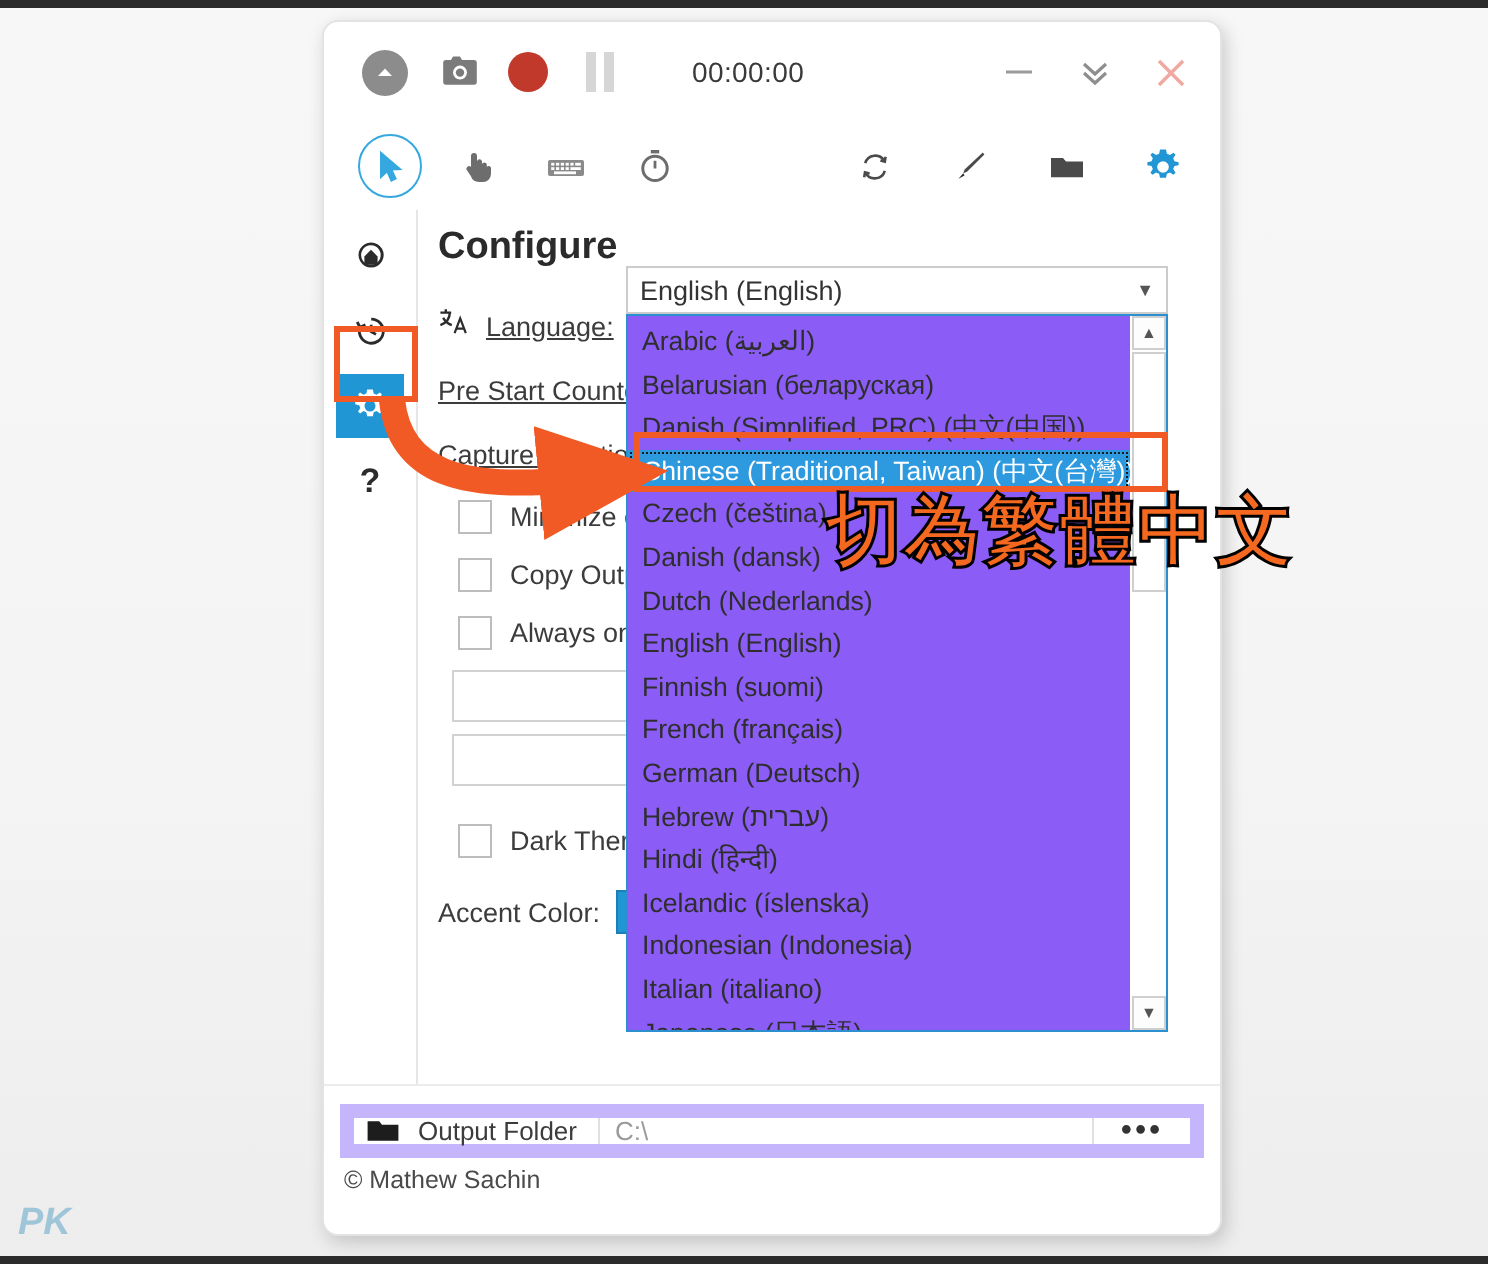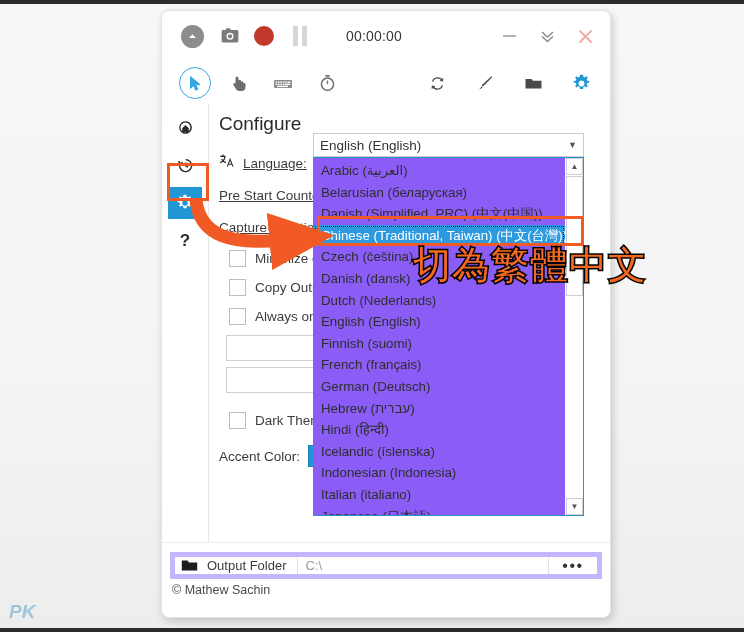--- a/index.html
+++ b/index.html
@@ -172,21 +172,21 @@
     flex: 1;
     border-left: 1px solid #e6e6e6;
     padding: 8px 0 0 10px;
     box-sizing: border-box;
     position: relative;
   }
   .section-title {
     font-size: 19px;
     color: #2b2b2b;
     margin: 0 0 14px 0;
-    font-weight: 400;
+    font-weight: 700;
   }
   .frm-row {
     display: flex;
     align-items: center;
     height: 28px;
     margin-bottom: 4px;
     font-size: 13.5px;
     color: #3c3c3c;
   }
   .lang-glyph {
@@ -326,21 +326,21 @@
     bottom: 0;
     height: 75px;
     border-top: 1px solid #ececec;
     box-sizing: border-box;
   }
   .outrow {
     display: flex;
     align-items: stretch;
     height: 27px;
     margin: 9px 8px 0 8px;
-    border: 5px solid #c4b5fd;
+    border: 7px solid #c4b5fd;
     box-sizing: border-box;
   }
   .out-lbl {
     display: flex;
     align-items: center;
     padding: 0 10px 0 6px;
     font-size: 13px;
     color: #3c3c3c;
     border-right: 1px solid #e0e0e0;
     white-space: nowrap;

